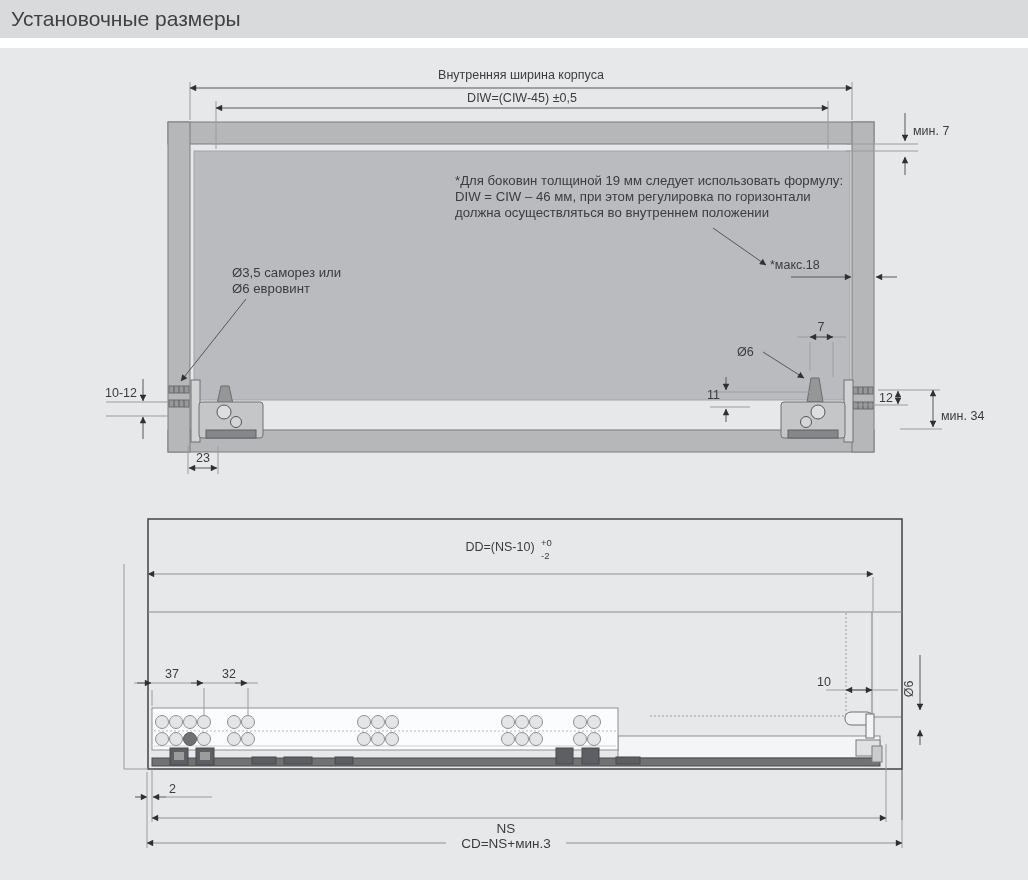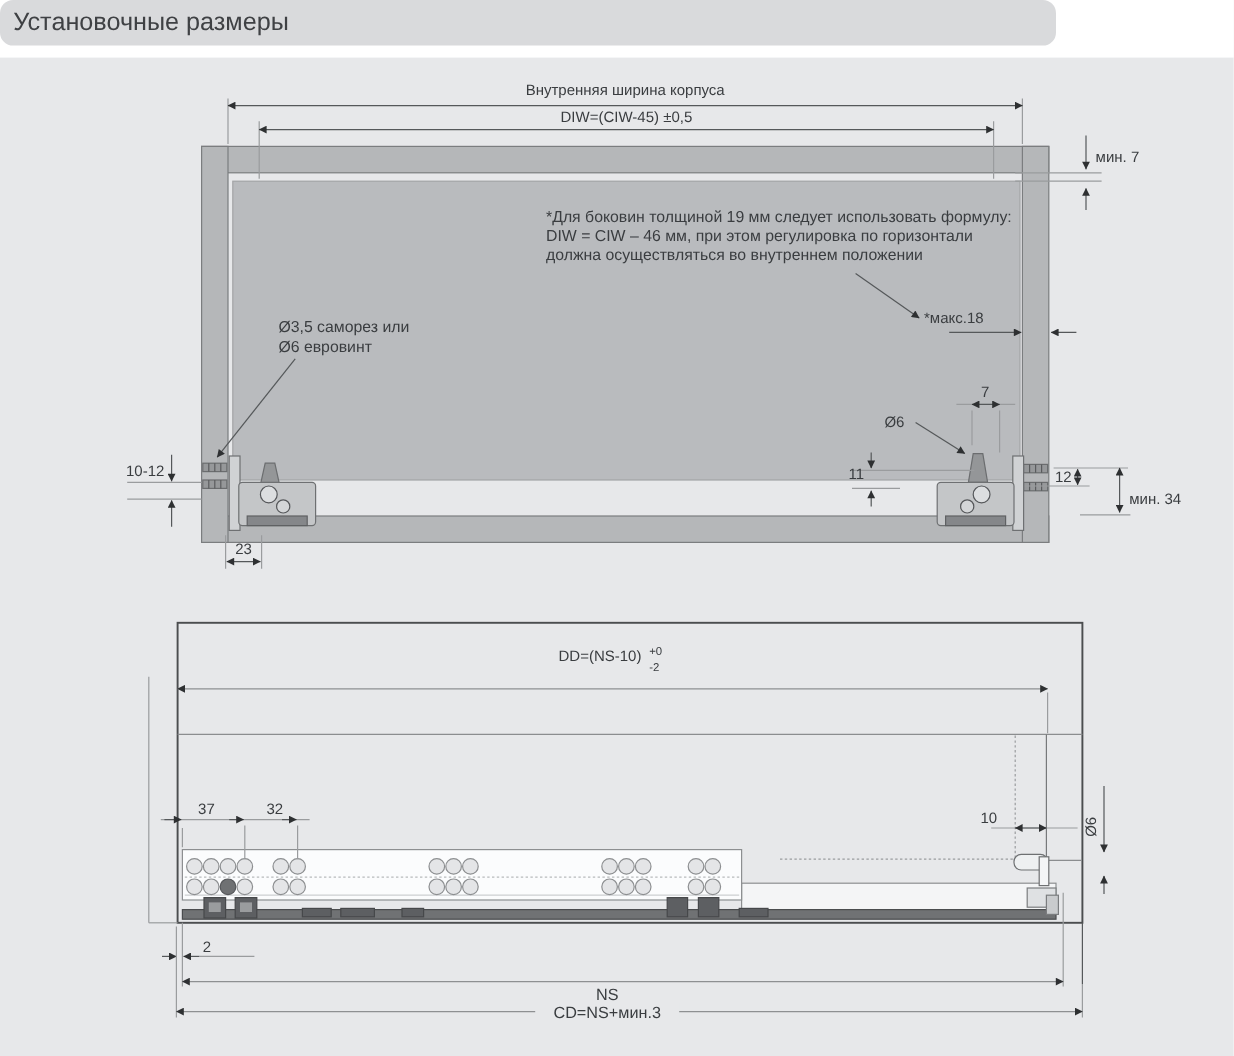--- a/index.html
+++ b/index.html
@@ -1,20 +1,20 @@
 <!DOCTYPE html>
 <html><head>
 <meta charset="utf-8">
 <style>
   html,body{margin:0;padding:0;background:#fff;}
   body{width:1028px;height:880px;position:relative;overflow:hidden;
        font-family:"Liberation Sans",sans-serif;}
-  .header{position:absolute;top:0;left:0;width:880px;height:38px;
+  .header{position:absolute;top:0;left:0;width:1028px;height:38px;
           background:#d9dadc;display:flex;align-items:center;
-          padding-left:11px;box-sizing:border-box;border-radius:11px;}
+          padding-left:11px;box-sizing:border-box;}
   .header h1{font-size:21px;font-weight:400;color:#3f4144;margin:0;}
   .panel{position:absolute;top:48px;left:0;width:1028px;height:832px;
          background:#e7e8ea;}
   svg{position:absolute;top:0;left:0;}
   text{font-family:"Liberation Sans",sans-serif;fill:#3a3d40;}
   .d{font-size:12.5px;}
   .dbig{font-size:13.5px;}
   .n{font-size:13.2px;}
   .sup{font-size:9.5px;}
   .wall{fill:#b5b7b9;stroke:#7b7d7f;stroke-width:1;}

